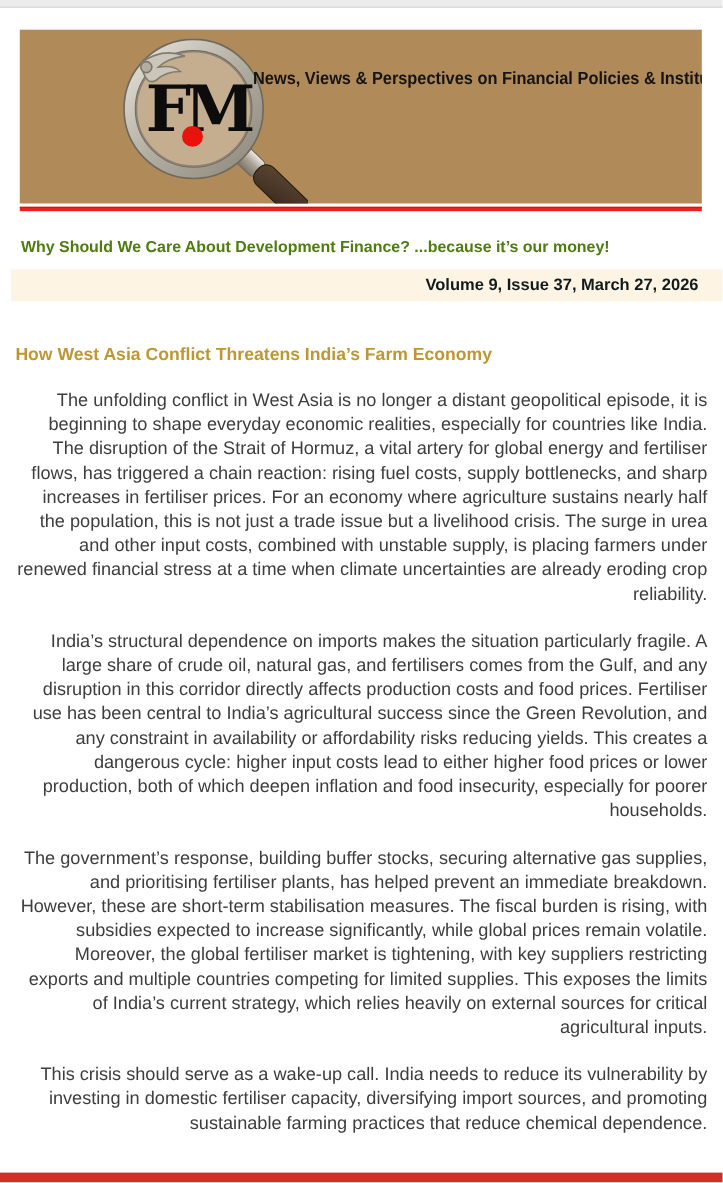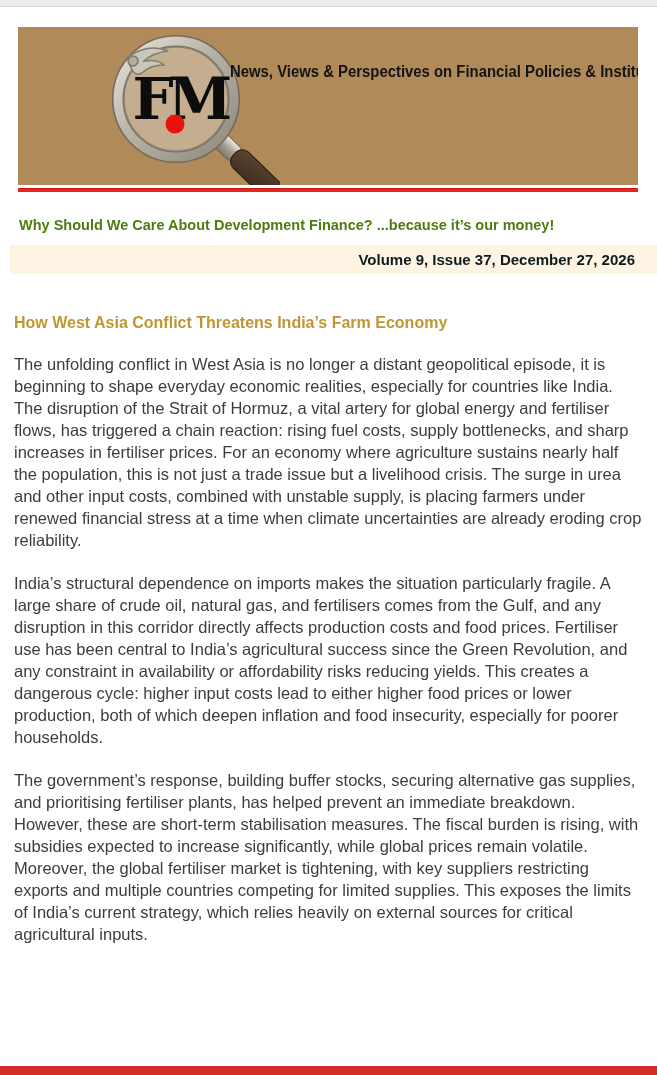--- a/index.html
+++ b/index.html
@@ -74,20 +74,21 @@
     color: #bf9732;
     font-weight: bold;
     font-size: 16px;
   }
   .article p {
     margin-top: 21px;
     font-size: 16.5px;
     line-height: 22px;
     color: #3d3d3d;
     max-width: 634px;
+    text-align: right;
   }
   .footer-band {
     position: absolute; left: 0; right: 0; bottom: 0;
     height: 9px;
     background: #d22d26;
   }
 </style>
 </head>
 <body>
 
@@ -133,22 +134,23 @@
       <circle cx="105" cy="89" r="9.5" fill="#e8130c"></circle>
     </svg>
   </div>
   <div class="mast-text">
     <div class="mast-subtitle">News, Views &amp; Perspectives on Financial Policies &amp; Institutions</div>
   </div>
 </div>
 <div class="banner-rule"></div>
 
 <div class="tagline">Why Should We Care About Development Finance? ...because it’s our money!</div>
-<div class="issue-strip">Volume 9, Issue 37, December 27, 2026</div>
+<div class="issue-strip">Volume 9, Issue 37, March 27, 2026</div>
 
 <div class="article">
   <div class="headline">How West Asia Conflict Threatens India’s Farm Economy</div>
   <p>The unfolding conflict in West Asia is no longer a distant geopolitical episode, it is beginning to shape everyday economic realities, especially for countries like India. The disruption of the Strait of Hormuz, a vital artery for global energy and fertiliser flows, has triggered a chain reaction: rising fuel costs, supply bottlenecks, and sharp increases in fertiliser prices. For an economy where agriculture sustains nearly half the population, this is not just a trade issue but a livelihood crisis. The surge in urea and other input costs, combined with unstable supply, is placing farmers under renewed financial stress at a time when climate uncertainties are already eroding crop reliability.</p>
   <p>India’s structural dependence on imports makes the situation particularly fragile. A large share of crude oil, natural gas, and fertilisers comes from the Gulf, and any disruption in this corridor directly affects production costs and food prices. Fertiliser use has been central to India’s agricultural success since the Green Revolution, and any constraint in availability or affordability risks reducing yields. This creates a dangerous cycle: higher input costs lead to either higher food prices or lower production, both of which deepen inflation and food insecurity, especially for poorer households.</p>
   <p>The government’s response, building buffer stocks, securing alternative gas supplies, and prioritising fertiliser plants, has helped prevent an immediate breakdown. However, these are short-term stabilisation measures. The fiscal burden is rising, with subsidies expected to increase significantly, while global prices remain volatile. Moreover, the global fertiliser market is tightening, with key suppliers restricting exports and multiple countries competing for limited supplies. This exposes the limits of India’s current strategy, which relies heavily on external sources for critical agricultural inputs.</p>
+  <p>This crisis should serve as a wake-up call. India needs to reduce its vulnerability by investing in domestic fertiliser capacity, diversifying import sources, and promoting sustainable farming practices that reduce chemical dependence.</p>
 </div>
 
 <div class="footer-band"></div>
 
 </body></html>

